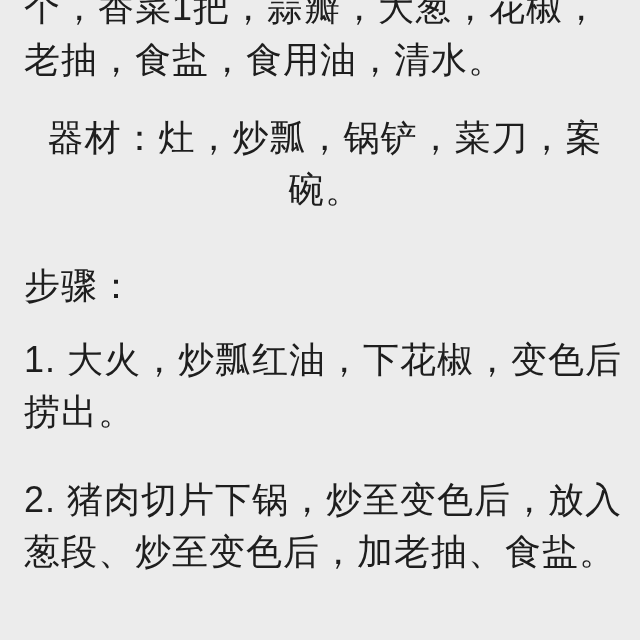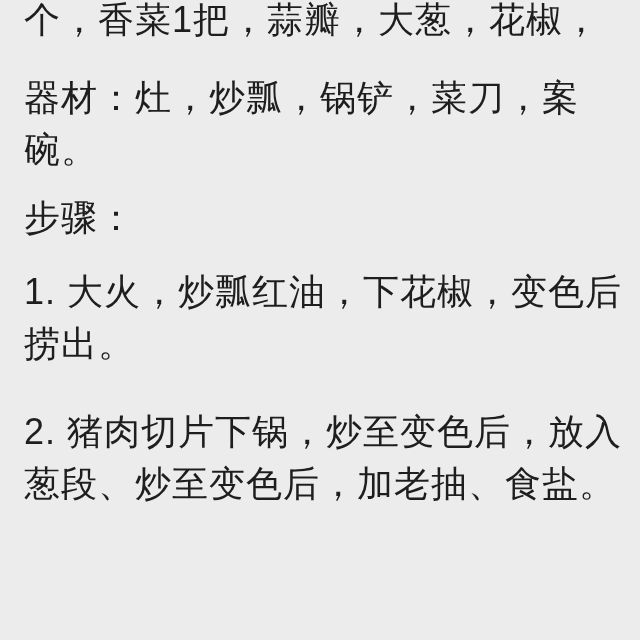--- a/index.html
+++ b/index.html
@@ -6,47 +6,48 @@
     margin: 0;
     padding: 0;
   }
   .page {
     position: relative;
     width: 640px;
     height: 640px;
     background: #ececec;
     overflow: hidden;
     box-sizing: border-box;
-    padding: 12px 14px 0 24px;
+    padding: 0 14px 0 24px;
     font-family: "Liberation Sans", "DejaVu Sans", sans-serif;
     font-size: 36px;
     line-height: 52px;
     font-weight: 400;
     color: #1e1e1e;
   }
   .para {
     margin: 0;
   }
   .p1 { margin-top: -18px; margin-bottom: 26px; }
-  .p2 { margin-bottom: 16px; }
+  .p2 { margin-bottom: 44px; text-align: center; }
   .p3 { }
   .p4 { margin-bottom: 36px; margin-top: 22px; }
   .p5 { margin-bottom: 10px; }
   .line {
     white-space: nowrap;
     letter-spacing: 1px;
   }
 </style>
 </head>
 <body>
 
 <div class="page">
 
   <div class="para p1">
     <div class="line">个，香菜1把，蒜瓣，大葱，花椒，</div>
+    <div class="line">老抽，食盐，食用油，清水。</div>
   </div>
 
   <div class="para p2">
     <div class="line">器材：灶，炒瓢，锅铲，菜刀，案</div>
     <div class="line">碗。</div>
   </div>
 
   <div class="para p3">
     <div class="line">步骤：</div>
   </div>

